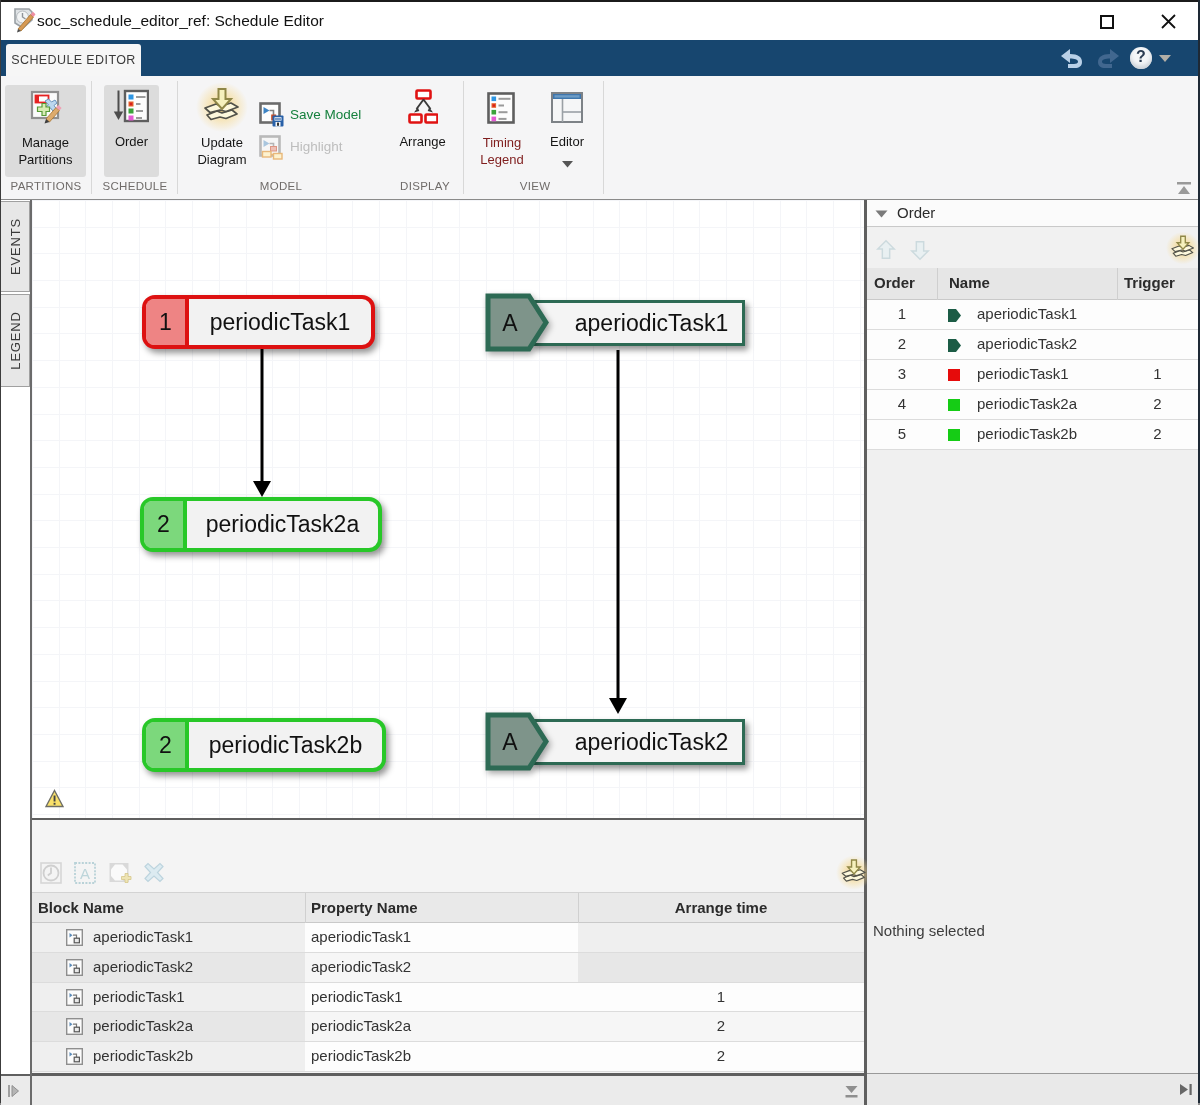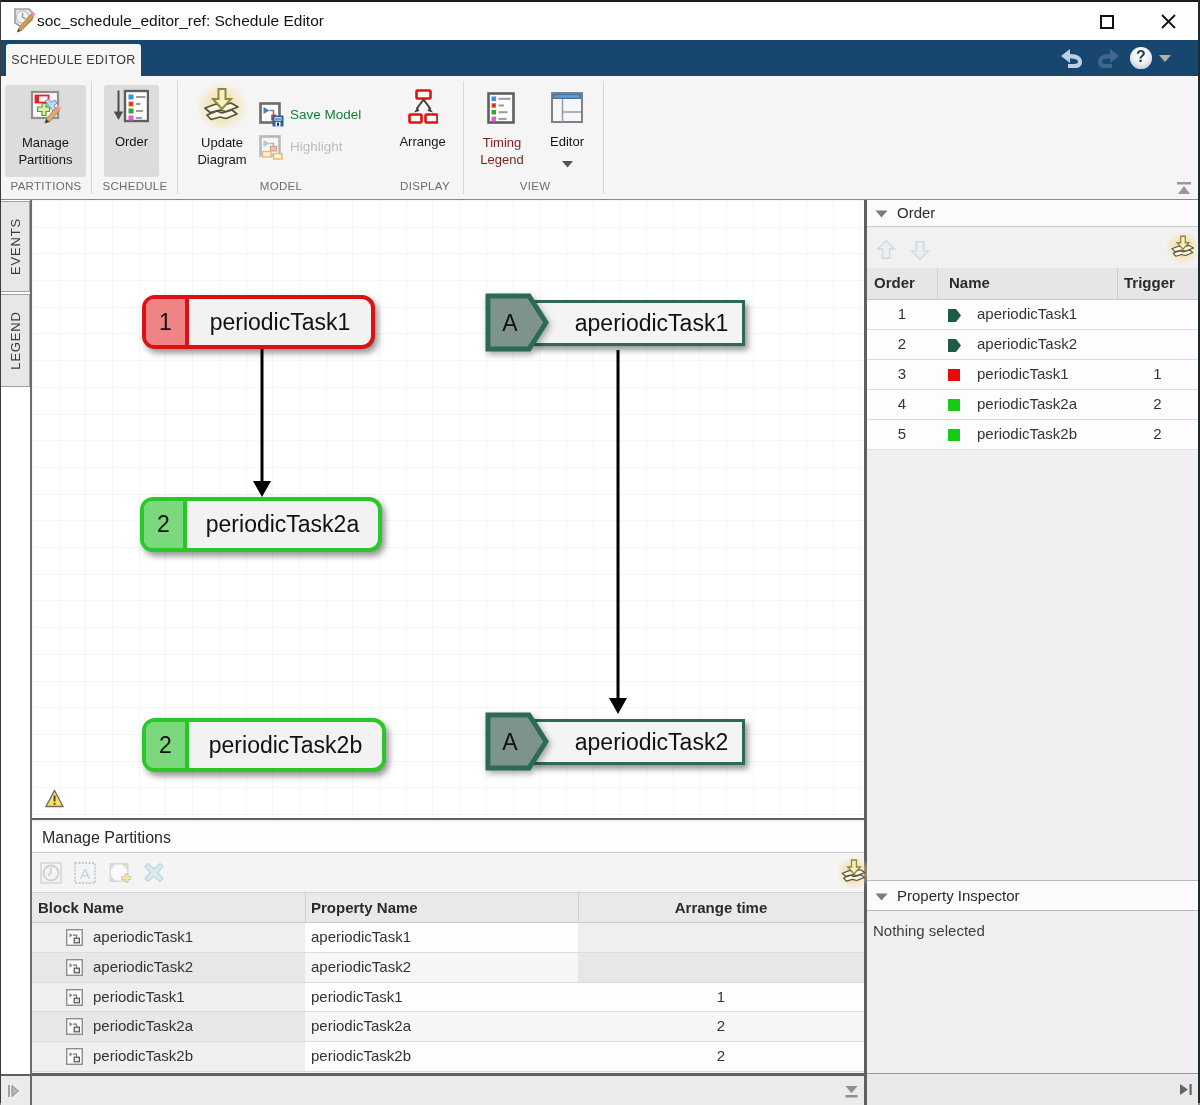--- a/index.html
+++ b/index.html
@@ -231,23 +231,20 @@
 </svg>
 
 <div class="abs" style="left:532px;top:719px;width:213px;height:46px;border:3px solid #2d6a54;background:#f4f4f4;box-shadow:3px 4px 6px rgba(0,0,0,0.42);"></div>
 <div class="abs" style="left:532px;top:719px;width:213px;height:46px;display:flex;align-items:center;justify-content:center;padding-left:26px;font-size:23px;color:#111;">aperiodicTask2</div>
 <svg class="abs" style="left:484px;top:712px;filter:drop-shadow(2px 3px 3px rgba(0,0,0,0.35));" width="66" height="59" viewBox="0 0 66 59">
   <path d="M4 3 L45 3 L62 29.5 L45 56 L4 56 Z" fill="#7e948a" stroke="#2d6a54" stroke-width="5"></path>
   <text x="26" y="38" font-size="23" fill="#111" text-anchor="middle" font-family="Liberation Sans, sans-serif">A</text>
 </svg>
 
 <div class="abs" id="bottompanel" style="left:32px;top:818px;width:832px;height:287px;background:#f4f4f4;border-top:2px solid #5f5f5f;">
-  <div class="abs" style="left:0;top:2px;width:832px;height:31px;background:#fdfdfd;border-bottom:1px solid #c9c9c9;">
-    <div class="abs" style="left:10px;top:7px;font-size:16px;color:#2b2b2b;">Manage Partitions</div>
-  </div>
 
   <div class="abs" id="bp-toolbar" style="left:0;top:34px;width:832px;height:38px;background:#f4f4f4;">
     <svg class="abs" style="left:8px;top:8px;" width="22" height="22" viewBox="0 0 22 22">
       <rect x="1" y="1" width="20" height="20" fill="none" stroke="#d6d6d6" stroke-width="1.6"></rect>
       <circle cx="11" cy="11" r="7.5" fill="none" stroke="#cfcfcf" stroke-width="1.8"></circle>
       <path d="M11 5.5 L11 11 L7.8 13.5" stroke="#cfcfcf" stroke-width="1.8" fill="none"></path>
     </svg>
     <svg class="abs" style="left:42px;top:8px;" width="22" height="22" viewBox="0 0 22 22">
       <rect x="1" y="1" width="20" height="20" fill="none" stroke="#b9d2d8" stroke-width="1.8" stroke-dasharray="2 1.4"></rect>
       <text x="11" y="16.5" text-anchor="middle" font-size="15" fill="#bdd5da" font-family="Liberation Sans, sans-serif">A</text>
@@ -425,26 +422,20 @@
         <div class="abs" style="left:250px;top:5px;width:81px;text-align:center;">2</div>
       </div>
       <div class="abs" style="left:0;top:152px;width:331px;height:30px;background:#fdfdfd;border-bottom:1px solid #dcdcdc;font-size:15px;color:#333;">
         <div class="abs" style="left:0;top:5px;width:70px;text-align:center;">5</div>
         <div class="abs" style="left:81px;top:9px;width:12px;height:12px;background:#15cc15;"></div>
         <div class="abs" style="left:110px;top:5px;">periodicTask2b</div>
         <div class="abs" style="left:250px;top:5px;width:81px;text-align:center;">2</div>
       </div>
     </div>
 
-  <div class="abs" style="left:0;top:680px;width:331px;height:31px;background:#fbfbfb;border-top:1px solid #b9b9b9;border-bottom:1px solid #b9b9b9;">
-    <svg class="abs" style="left:8px;top:12px;" width="13" height="8" viewBox="0 0 13 8">
-        <path d="M0.5 0.5 L12.5 0.5 L6.5 7.5 Z" fill="#7a7a7a"></path>
-      </svg>
-    <div class="abs" style="left:30px;top:6px;font-size:15px;color:#2b2b2b;">Property Inspector</div>
-  </div>
   <div class="abs" style="left:6px;top:722px;font-size:15px;color:#3d3d3d;">Nothing selected</div>
 
   <div class="abs" style="left:0;top:873px;width:331px;height:1px;background:#999;"></div>
   <div class="abs" style="left:0;top:874px;width:331px;height:31px;background:#e9e9e9;">
     <svg class="abs" style="left:311px;top:8px;" width="16" height="15" viewBox="0 0 16 15">
       <path d="M2 2 L10 7.5 L2 13 Z" fill="#666"></path>
       <rect x="11.5" y="2" width="2.2" height="11" fill="#666"></rect>
     </svg>
   </div>
 </div>

